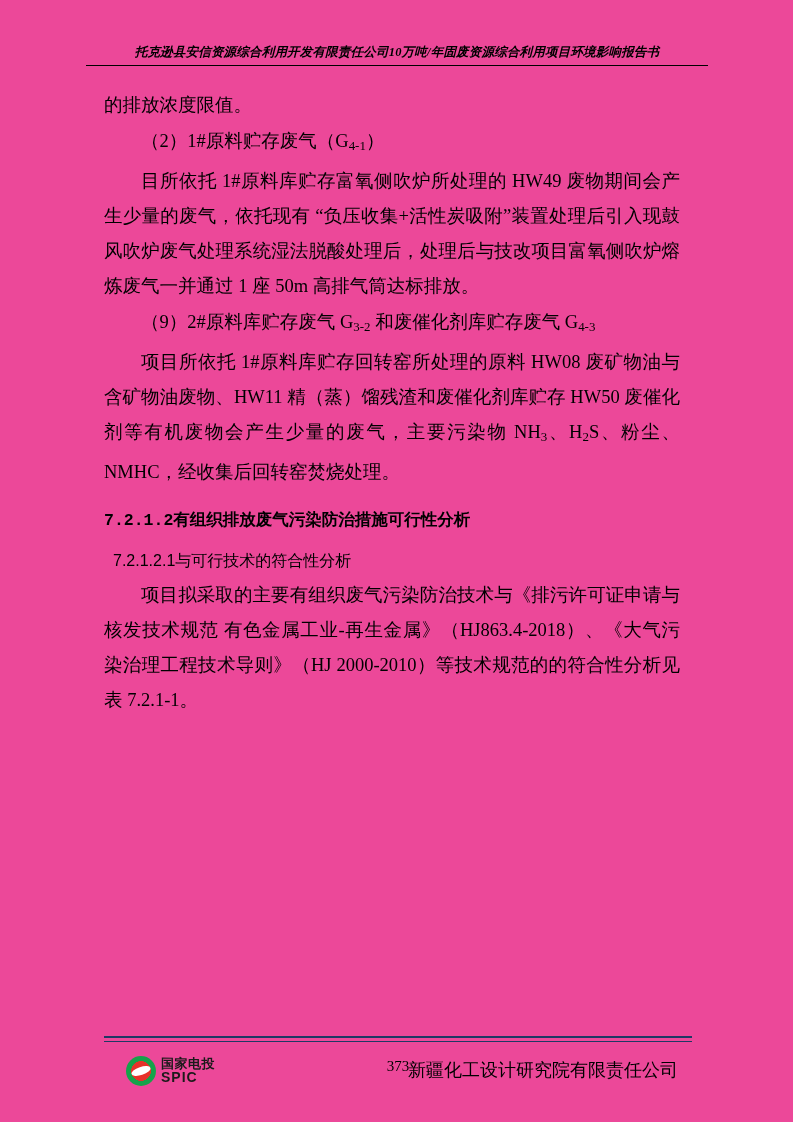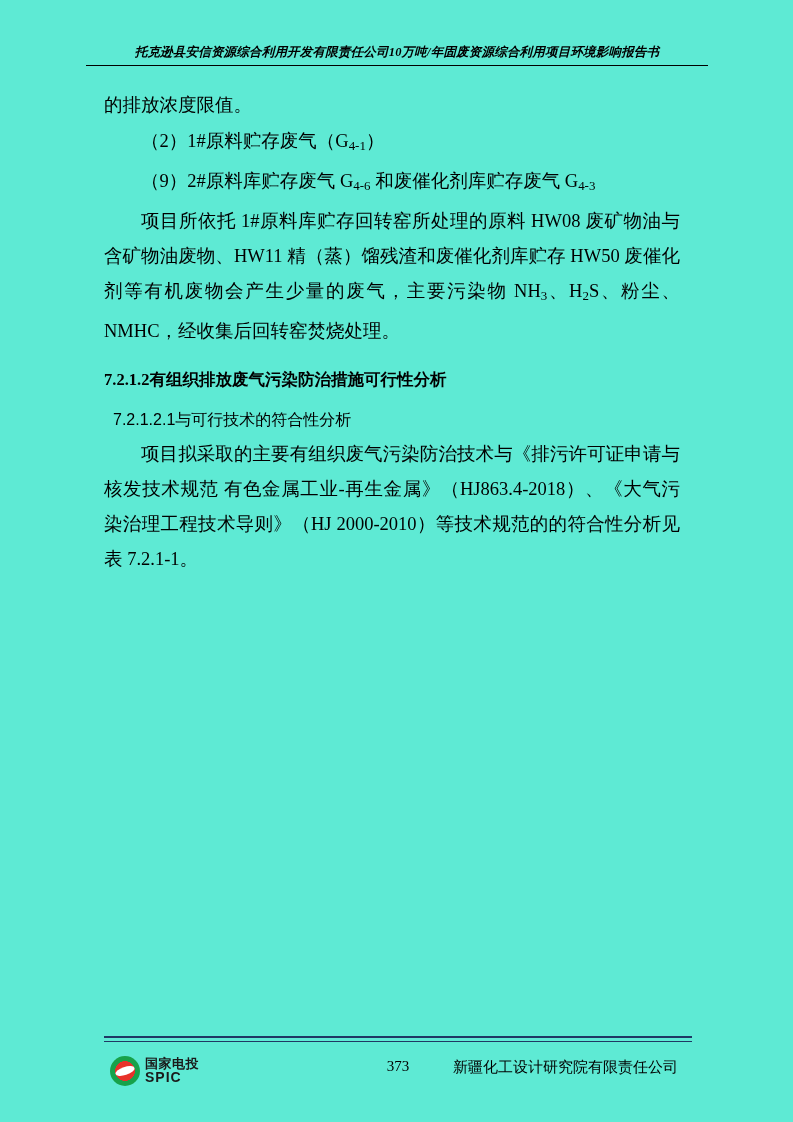--- a/index.html
+++ b/index.html
@@ -3,21 +3,21 @@
 <meta charset="utf-8">
 <style>
   html, body {
     margin: 0;
     padding: 0;
     background: #8e8e8e;
   }
   .page {
     width: 793px;
     height: 1122px;
-    background: #5eead4;
+    background: #ec4899;
     position: relative;
     margin: 0 auto;
     box-sizing: border-box;
     font-family: "Liberation Serif", serif;
     color: #000000;
     overflow: hidden;
   }
 
   
   .header {
@@ -57,21 +57,21 @@
     text-justify: inter-ideograph;
     font-family: "Liberation Serif", serif;
   }
   p.indent { text-indent: 37px; }
   p.indent2 { text-indent: 37px; }
 
   .h4 {
     margin: 16px 0 2px 0;
     font-size: 16.5px;
     font-weight: bold;
-    font-family: Liberation Serif, serif;
+    font-family: Liberation Mono, monospace;
     line-height: 30px;
   }
   .h5 {
     margin: 10px 0 2px 9px;
     font-size: 16px;
     font-weight: normal;
     font-family: "Liberation Sans", sans-serif;
     line-height: 30px;
   }
   sub {
@@ -96,21 +96,21 @@
   }
   .footer {
     position: absolute;
     left: 104px;
     top: 1050px;
     width: 588px;
     height: 44px;
   }
   .logo {
     position: absolute;
-    left: 6px;
+    left: 22px;
     top: 4px;
     width: 128px;
     height: 34px;
     display: flex;
     align-items: center;
   }
   .logo-mark {
     width: 30px;
     height: 30px;
     border-radius: 50%;
@@ -151,21 +151,21 @@
     top: 8px;
     width: 588px;
     text-align: center;
     font-size: 15px;
     font-family: "Liberation Serif", serif;
   }
   .footer-org {
     position: absolute;
     right: 14px;
     top: 8px;
-    font-size: 15px;
+    font-size: 18px;
     font-family: Liberation Sans, sans-serif;
   }
 </style>
 </head>
 <body>
 
 <div class="page">
 
   <div class="header">
     <div class="header-title">托克逊县安信资源综合利用开发有限责任公司10万吨/年固废资源综合利用项目环境影响报告书</div>
@@ -175,23 +175,26 @@
   <div class="content">
 
     <p class="body">
       <span>的排放浓度限值。</span>
     </p>
 
     <p class="body indent">
       <span>（2）1#原料贮存废气（G</span><sub>4-1</sub><span>）</span>
     </p>
 
-
-    <p class="body indent">
-      <span>（9）2#原料库贮存废气 G</span><sub>4-6</sub><span> 和废催化剂库贮存废气 G</span><sub>4-3</sub>
+    <p class="body indent">
+      <span>目所依托 1#原料库贮存富氧侧吹炉所处理的 HW49 废物期间会产生少量的废气，依托现有 “负压收集+活性炭吸附”装置处理后引入现鼓风吹炉废气处理系统湿法脱酸处理后，处理后与技改项目富氧侧吹炉熔炼废气一并通过 1 座 50m 高排气筒达标排放。</span>
+    </p>
+
+    <p class="body indent">
+      <span>（9）2#原料库贮存废气 G</span><sub>3-2</sub><span> 和废催化剂库贮存废气 G</span><sub>4-3</sub>
     </p>
 
     <p class="body indent">
       <span>项目所依托 1#原料库贮存回转窑所处理的原料 HW08 废矿物油与含矿物油废物、HW11 精（蒸）馏残渣和废催化剂库贮存 HW50 废催化剂等有机废物会产生少量的废气，主要污染物 NH</span><sub>3</sub><span>、H</span><sub>2</sub><span>S、粉尘、NMHC，经收集后回转窑焚烧处理。</span>
     </p>
 
     <div class="h4">7.2.1.2有组织排放废气污染防治措施可行性分析</div>
 
     <div class="h5">7.2.1.2.1与可行技术的符合性分析</div>
 

